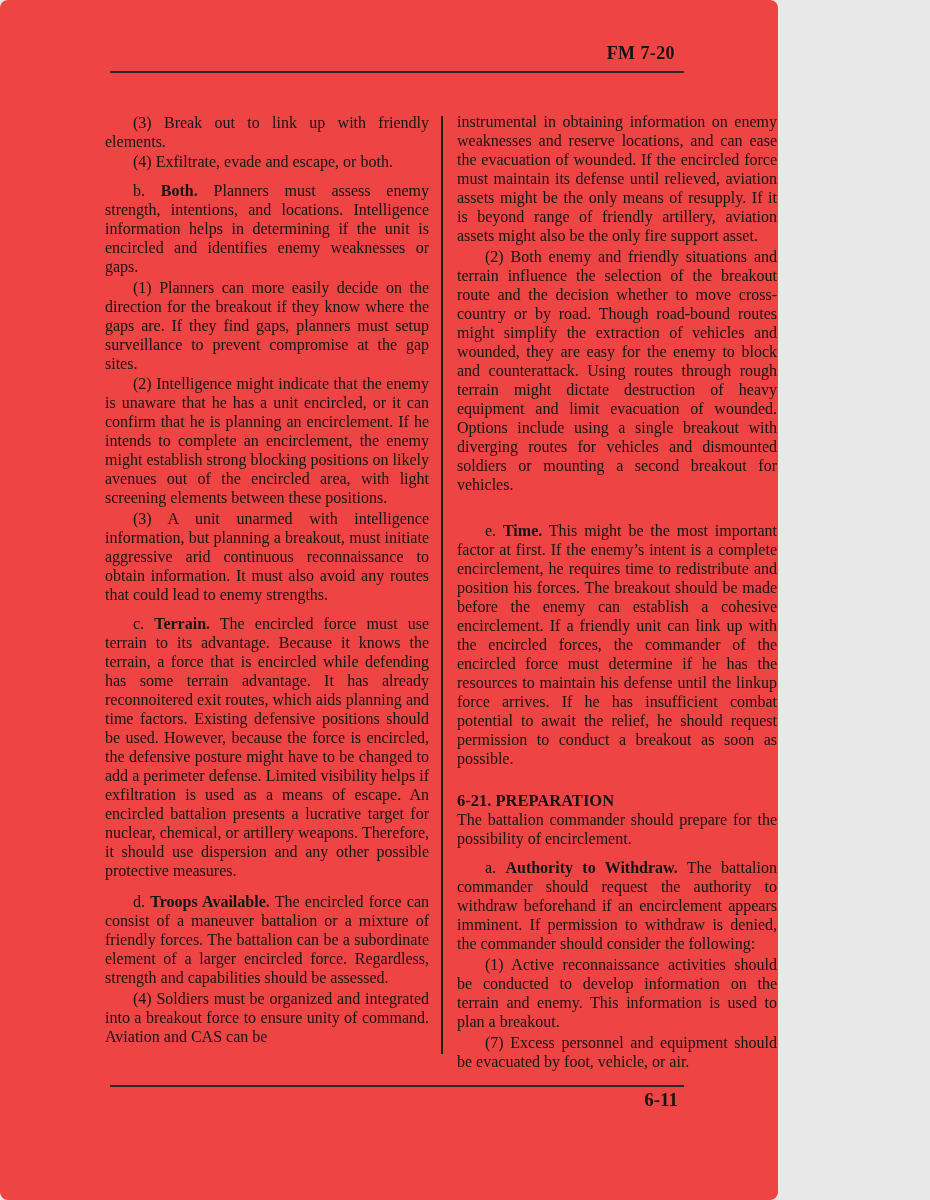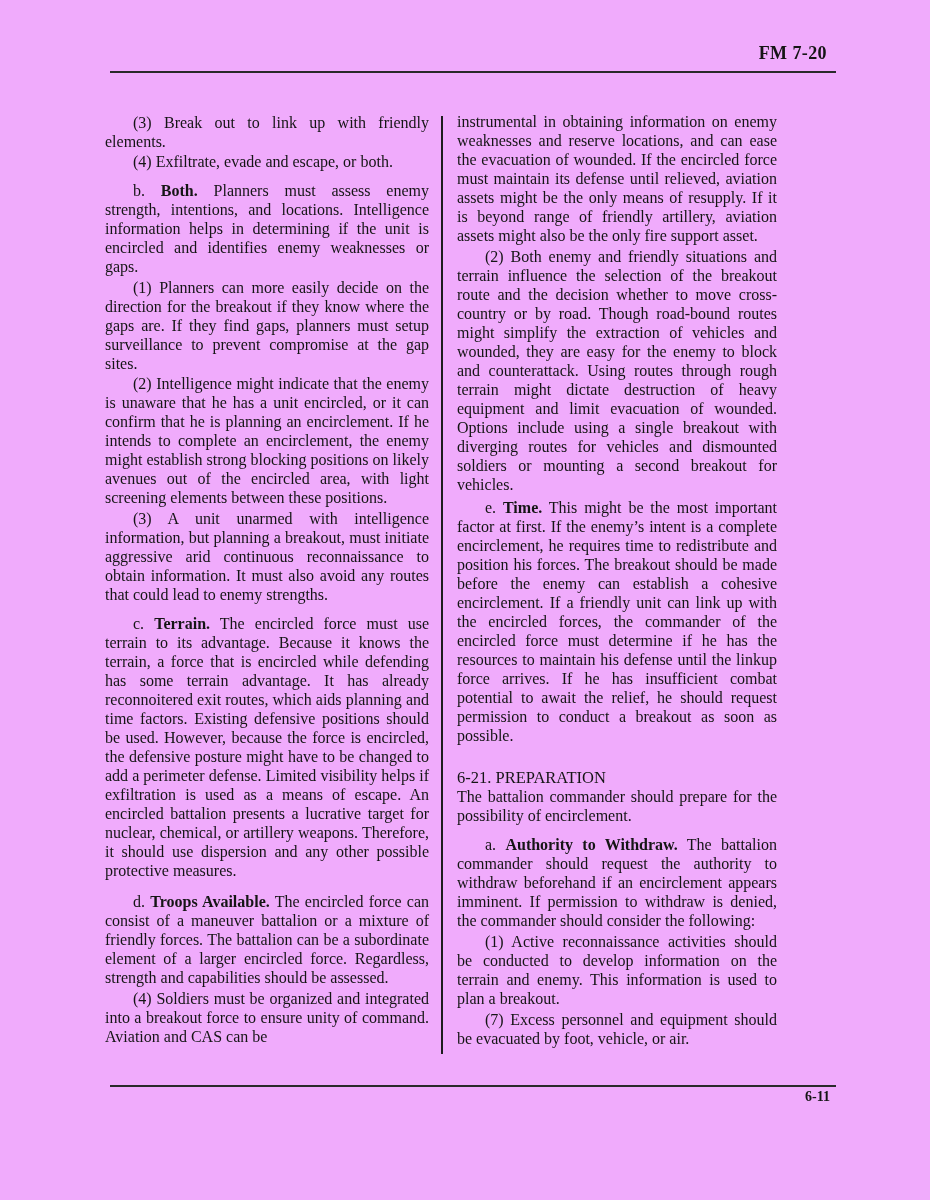--- a/index.html
+++ b/index.html
@@ -1,24 +1,25 @@
 <!DOCTYPE html>
 <html><head>
 <meta charset="utf-8">
 <style>
   html, body { margin: 0; padding: 0; background: #e8e8e8; }
   .page {
     position: relative;
-    width: 930px;
+    width: 778px;
     height: 1200px;
-    background: #f0abfc;
+    background: #ef4444;
     color: #151515;
     font-family: "Liberation Serif", "DejaVu Serif", serif;
     font-size: 16px;
     overflow: hidden;
+    border-radius: 8px;
   }
   .doc-code {
     position: absolute;
     top: 43px;
     right: 103px;
     font-weight: 700;
     font-size: 18px;
     letter-spacing: 0.4px;
   }
   .header-rule {
@@ -51,41 +52,41 @@
     line-height: 19px;
     text-align: justify;
     text-indent: 28px;
   }
   .para b { font-weight: 700; }
   .para.plain        { text-indent: 0; }
   .para.sub          { margin-top: 1px; }
   .para.sub-sp       { margin-top: 2px; }
   .para.lettered     { margin-top: 10px; }
   .para.lettered-tight { margin-top: 12px; }
-  .para.lettered-big { margin-top: 4px; }
+  .para.lettered-big { margin-top: 27px; }
   .para.heading {
     text-indent: 0;
-    font-weight: 400;
+    font-weight: 700;
     margin-top: 23px;
     font-size: 16.5px;
   }
   .footer-rule {
     position: absolute;
     top: 1085px;
     left: 110px;
     right: 94px;
     height: 2px;
     background: #2a2a2a;
   }
   .page-num {
     position: absolute;
     top: 1089px;
     right: 100px;
     font-weight: 700;
-    font-size: 14px;
+    font-size: 19px;
   }
 </style>
 </head>
 <body>
 
 <div class="page">
 
   <div>
     <span class="doc-code">FM 7-20</span>
     <div class="header-rule"></div>

